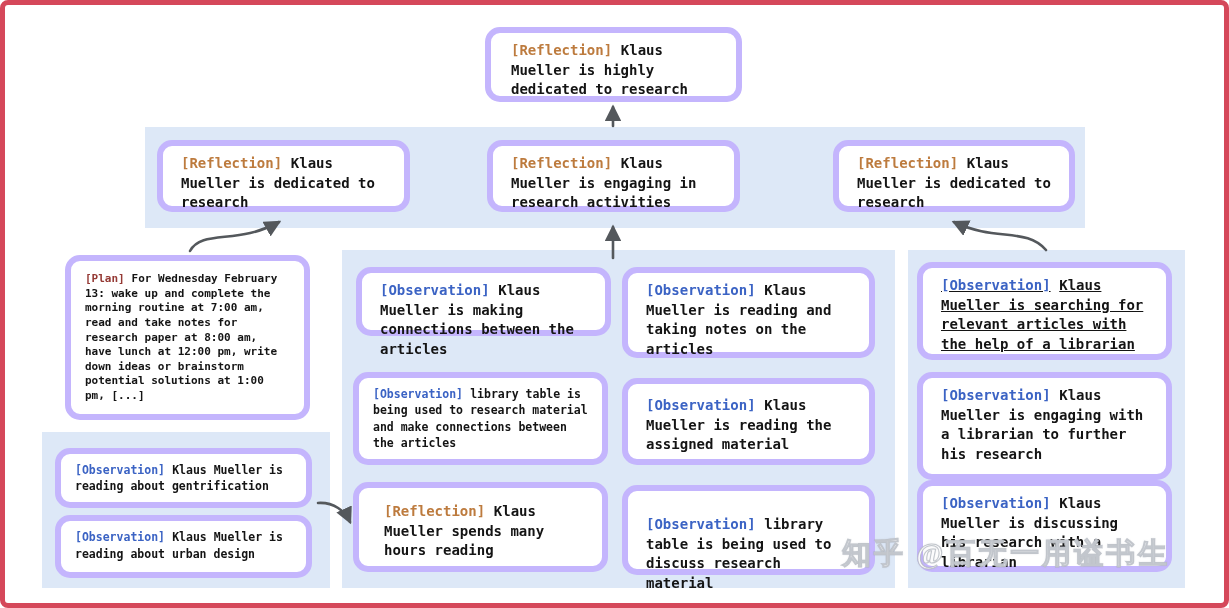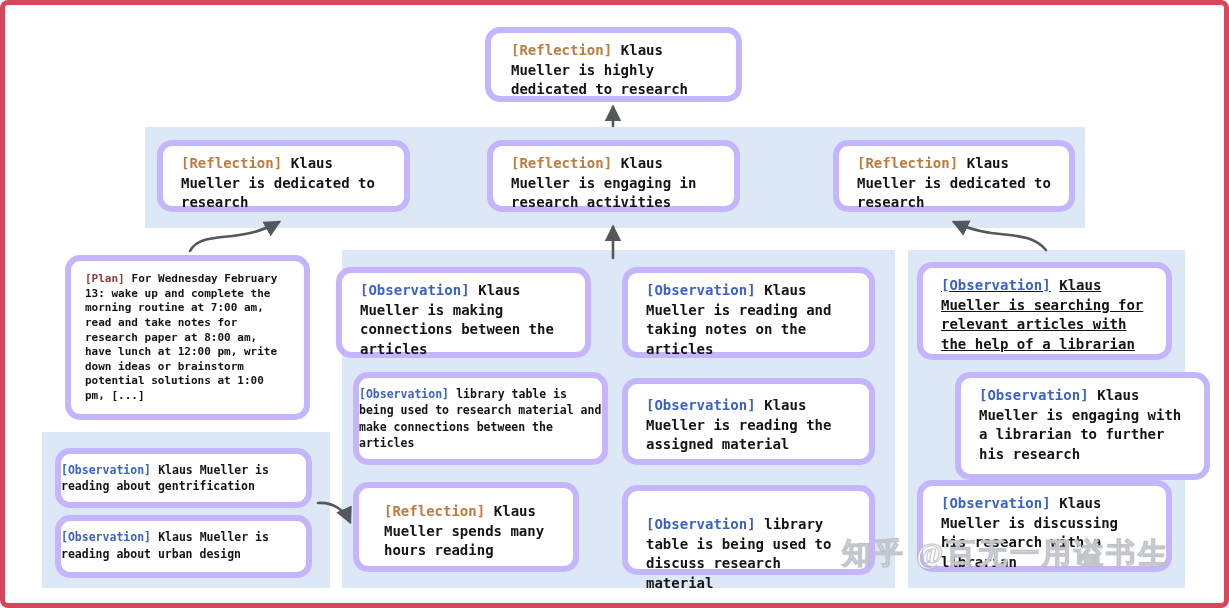--- a/index.html
+++ b/index.html
@@ -31,21 +31,21 @@
     padding:8px 18px;
     font-size:14px;
     font-weight:bold;
     line-height:1.4;
     color:#141414;
     z-index:2;
   }
   .node.small{
     font-size:11.5px;
     line-height:1.42;
-    padding:10px 0;
+    padding:10px 14px;
     display:flex;align-items:center;
   }
   .node.small .inner{display:inline;}
   .node.plan{
     font-size:11px;
     line-height:1.33;
     padding:11px 14px;
   }
   .tag{margin-right:0.62em;}
   .tag-reflection{color:#bd7b3e;}
@@ -111,44 +111,44 @@
     <span class="tag tag-plan">[Plan]</span><span>For Wednesday February 13: wake up and complete the morning routine at 7:00 am, read and take notes for research paper at 8:00 am, have lunch at 12:00 pm, write down ideas or brainstorm potential solutions at 1:00 pm, [...]</span>
   </div>
 
   <div class="node small" style="left:55px;top:448px;width:257px;height:60px;">
     <span class="inner"><span class="tag tag-observation">[Observation]</span><span>Klaus Mueller is reading about gentrification</span></span>
   </div>
   <div class="node small" style="left:55px;top:515px;width:257px;height:63px;align-items:flex-end;">
     <span class="inner"><span class="tag tag-observation">[Observation]</span><span>Klaus Mueller is reading about urban design</span></span>
   </div>
 
-  <div class="node" style="left:336px;top:267px;width:255px;height:91px;">
+  <div class="node" style="left:356px;top:267px;width:255px;height:69px;">
     <span class="tag tag-observation">[Observation]</span><span>Klaus Mueller is making connections between the articles</span>
   </div>
   <div class="node small" style="left:353px;top:372px;width:255px;height:93px;">
     <span class="inner"><span class="tag tag-observation">[Observation]</span><span>library table is being used to research material and make connections between the articles</span></span>
   </div>
-  <div class="node" style="left:353px;top:482px;width:226px;height:90px;padding-top:14px;padding-left:25px;">
+  <div class="node" style="left:353px;top:482px;width:255px;height:90px;padding-top:14px;padding-left:25px;">
     <span class="tag tag-reflection">[Reflection]</span><span>Klaus Mueller spends many hours reading</span>
   </div>
 
   <div class="node" style="left:622px;top:267px;width:253px;height:91px;">
     <span class="tag tag-observation">[Observation]</span><span>Klaus Mueller is reading and taking notes on the articles</span>
   </div>
   <div class="node" style="left:622px;top:378px;width:253px;height:87px;padding-top:12px;">
     <span class="tag tag-observation">[Observation]</span><span>Klaus Mueller is reading the assigned material</span>
   </div>
   <div class="node" style="left:622px;top:485px;width:253px;height:90px;padding-top:24px;">
     <span class="tag tag-observation">[Observation]</span><span>library table is being used to discuss research material</span>
   </div>
 
   <div class="node" style="left:917px;top:262px;width:255px;height:98px;text-decoration:underline;">
     <span class="tag tag-observation">[Observation]</span><span>Klaus Mueller is searching for relevant articles with the help of a librarian</span>
   </div>
-  <div class="node" style="left:917px;top:372px;width:255px;height:108px;margin-left:38px;">
+  <div class="node" style="left:917px;top:372px;width:255px;height:108px;">
     <span class="tag tag-observation">[Observation]</span><span>Klaus Mueller is engaging with a librarian to further his research</span>
   </div>
   <div class="node" style="left:917px;top:480px;width:255px;height:92px;">
     <span class="tag tag-observation">[Observation]</span><span>Klaus Mueller is discussing his research with a librarian</span>
   </div>
 
   <div class="watermark">知乎 @百无一用谥书生</div>
 
   <div class="frame"></div>
 </div>

